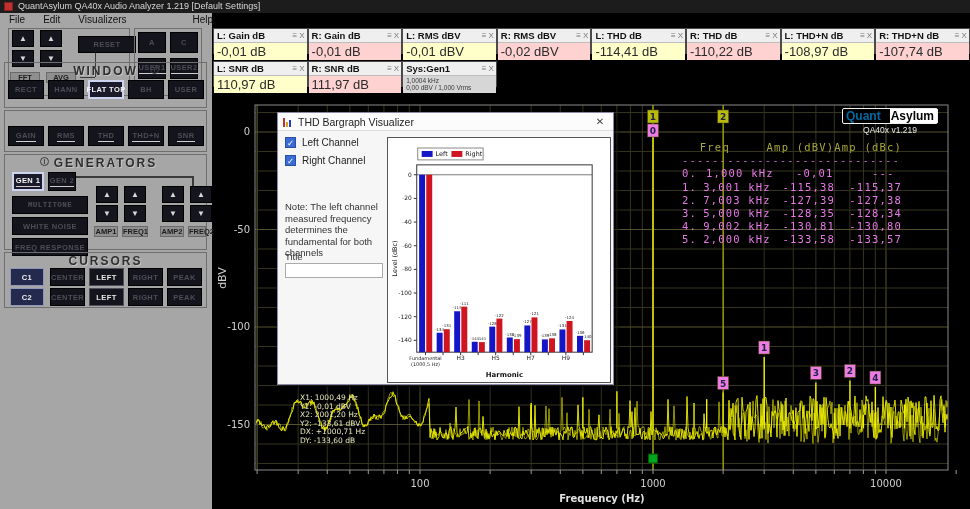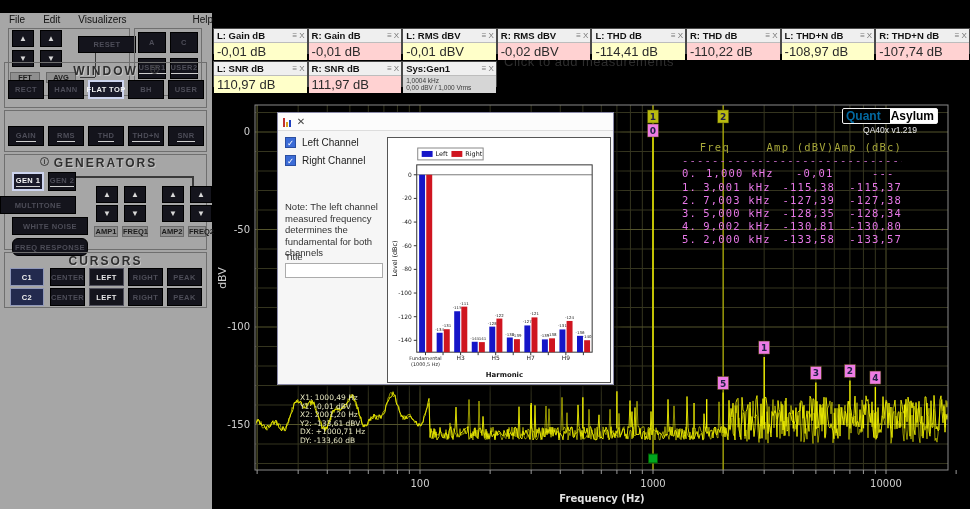--- a/index.html
+++ b/index.html
@@ -67,20 +67,24 @@
   .tlabel { position:absolute; left:7px; top:138px; font-size:9.5px; color:#333; }
   .tinput { position:absolute; left:7px; top:150px; width:98px; height:15px; background:#fff; border:1px solid #ababab; }
   .chartbox { position:absolute; left:109px; top:24px; width:224px; height:246px; background:#fff; border:1px solid #555; }
   svg text { font-family:"DejaVu Sans", sans-serif; }
 </style>
 </head>
 <body>
 
 <div class="app">
 
+  <div class="titlebar">
+    <span class="appicon"></span>
+    <span class="tt">QuantAsylum QA40x Audio Analyzer 1.219 [Default Settings]</span>
+  </div>
 
   <div class="menubar" id="menubar">
       <span class="mi">File</span>
       <span class="mi">Edit</span>
       <span class="mi">Visualizers</span>
       <span class="mi gap">Help</span>
     </div>
 
   <div class="sidebar" id="sidebar">
       <div class="grp" style="left: 8px; top: 2px; width: 122px; height: 68px;"></div>
@@ -144,27 +148,27 @@
       </div>
       <div class="grp" style="left: 4px; top: 128px; width: 203px; height: 96px;"></div>
       <div class="sec-title" style="left: 0px; top: 130px; width: 211px;">GENERATORS</div>
       <div class="info-ic" style="left: 40px; top: 131px;">i</div>
       <div class="btn selected u" style="left: 12px; top: 146px; width: 32px; height: 19px;">
         <span class="lbl">GEN 1</span>
       </div>
       <div class="btn dim u" style="left: 48px; top: 146px; width: 28px; height: 19px; align-items: center;">
         <span class="lbl">GEN 2</span>
       </div>
-      <div class="btn dim" style="left: 0; top: 170px; width: 76px; height: 18px;">
+      <div class="btn dim" style="left: 12px; top: 170px; width: 76px; height: 18px; font-family: Liberation Mono, monospace;">
         <span class="lbl">MULTITONE</span>
       </div>
       <div class="btn dim" style="left: 12px; top: 191px; width: 76px; height: 18px;">
         <span class="lbl">WHITE NOISE</span>
       </div>
-      <div class="btn dim" style="left: 12px; top: 212px; width: 76px; height: 18px; border-radius: 6px;">
+      <div class="btn dim" style="left: 12px; top: 212px; width: 76px; height: 18px;">
         <span class="lbl">FREQ RESPONSE</span>
       </div>
       <div class="conn" style="left: 76px; top: 150px; width: 118px; height: 2px;"></div>
       <div class="conn" style="left: 192px; top: 150px; width: 2px; height: 10px;"></div>
       <div class="arrowbtn" style="left: 96px; top: 160px;">▲</div>
       <div class="arrowbtn" style="left: 96px; top: 179px;">▼</div>
       <div class="arrowbtn" style="left: 124px; top: 160px;">▲</div>
       <div class="arrowbtn" style="left: 124px; top: 179px;">▼</div>
       <div class="arrowbtn" style="left: 162px; top: 160px;">▲</div>
       <div class="arrowbtn" style="left: 162px; top: 179px;">▼</div>
@@ -201,21 +205,20 @@
         <span class="lbl">LEFT</span>
       </div>
       <div class="btn dim" style="left: 128px; top: 262px; width: 35px; height: 18px;">
         <span class="lbl">RIGHT</span>
       </div>
       <div class="btn dim" style="left: 167px; top: 262px; width: 35px; height: 18px;">
         <span class="lbl">PEAK</span>
       </div>
     </div>
 
-  <div class="ghost">Click to add measurements</div>
   <div class="meters-row" id="meters1" style="left:213px; top:28px;">
       <div class="meter left">
         <div class="mh">
           <span>L: Gain dB</span>
           <span class="sp"></span>
           <span class="ic">≡</span>
           <span class="ic">X</span>
         </div>
         <div class="mv">-0,01 dB</div>
       </div>
@@ -476,20 +479,21 @@
       <div class="frow dat"><span class="c0">5.</span><span class="c1">2,000 kHz</span><span class="c2">-133,58</span><span class="c3">-133,57</span></div>
     </div>
 
   <div class="dialog">
     <div class="dtitle">
       <span class="dicon">
         <span style="height:9px;background:#c03030;"></span>
           <span style="height:5px;background:#d8a020;"></span>
           <span style="height:7px;background:#2040c0;"></span>
       </span>
+      <span class="txt">THD Bargraph Visualizer</span>
       <span class="x">✕</span>
     </div>
     <div id="dlg-body">
       <div class="noteb">Note: The left channel measured frequency determines the fundamental for both channels</div>
       <div class="tlabel">Title</div>
       <input class="tinput" type="text" value="" style="">
       <svg class="chartbox" id="bargraph" width="224" height="246" viewBox="0 0 224 246">
           <rect x="29" y="27" width="177" height="189" fill="#fff" stroke="#333" stroke-width="1"></rect>
           <line x1="29" y1="37" x2="206" y2="37" stroke="#555" stroke-width="0.8"></line>
           <line x1="26" y1="37" x2="29" y2="37" stroke="#333"></line>

